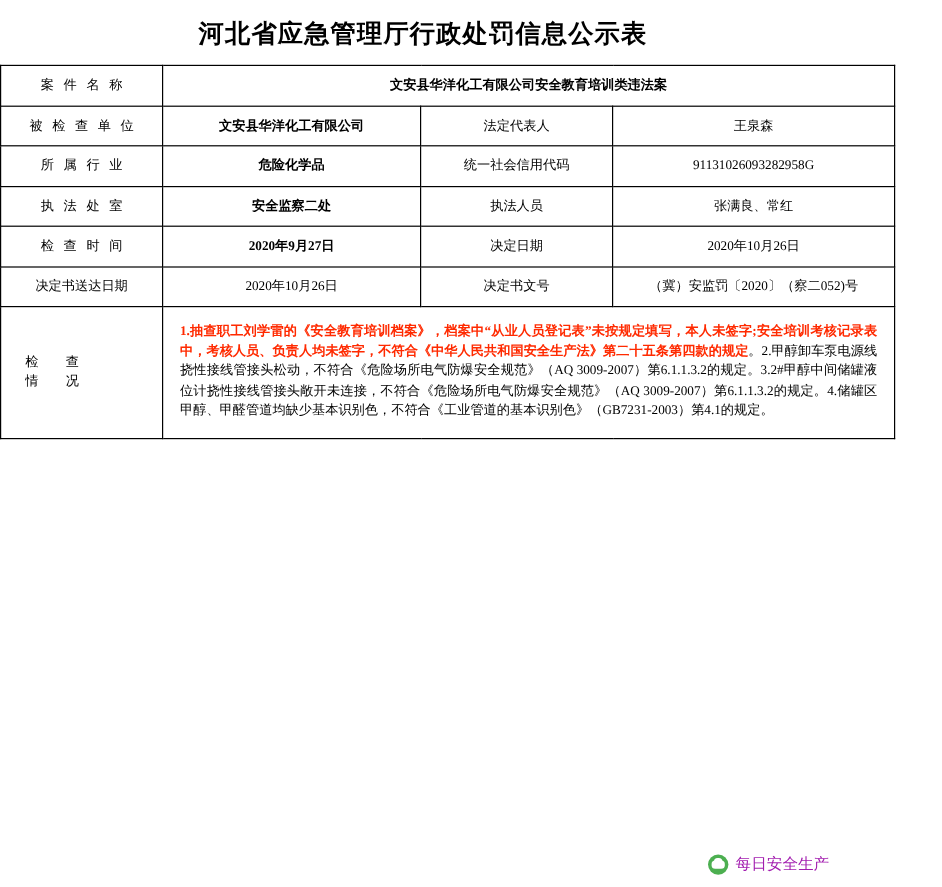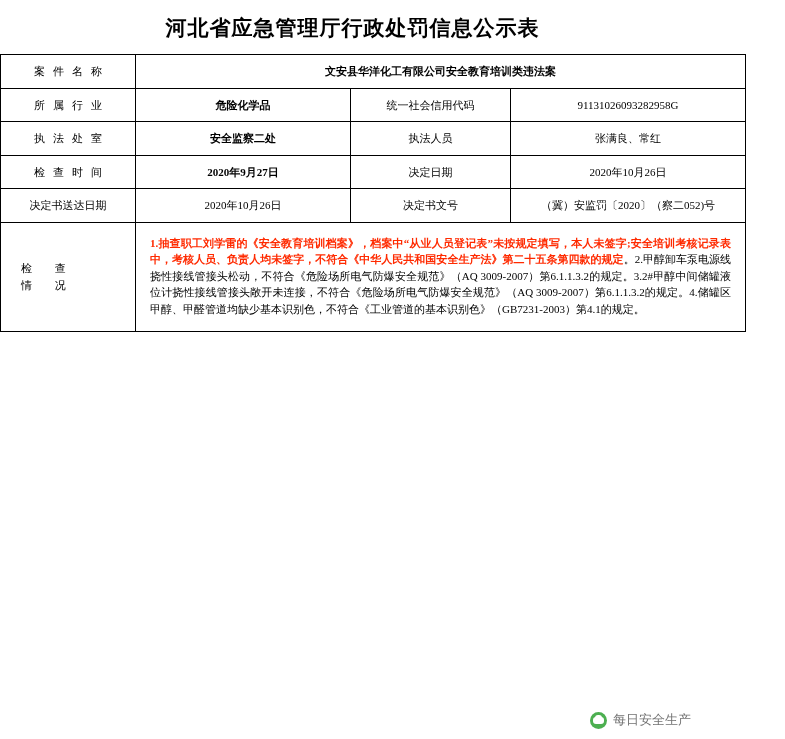--- a/index.html
+++ b/index.html
@@ -88,21 +88,21 @@
     color: #ff2a00;
     font-weight: bold;
   }
   .watermark {
     position: absolute;
     right: 14px;
     bottom: 10px;
     display: flex;
     align-items: center;
     gap: 6px;
-    color: #737373;
+    color: #a21caf;
     font-size: 13px;
     font-family: "Liberation Sans", "DejaVu Sans", sans-serif;
   }
   .wm-badge {
     width: 17px;
     height: 17px;
     border-radius: 50%;
     background: #4caf50;
     position: relative;
     display: inline-block;
@@ -141,20 +141,26 @@
       <col style="width:215px">
       <col style="width:160px">
       <col style="width:235px">
     </colgroup>
     <tbody>
       <tr>
         <td class="label"><span class="spread">案件名称</span></td>
         <td class="val" colspan="3">文安县华洋化工有限公司安全教育培训类违法案</td>
       </tr>
       <tr>
+        <td class="label"><span class="spread">被检查单位</span></td>
+        <td class="val">文安县华洋化工有限公司</td>
+        <td class="mid-label">法定代表人</td>
+        <td class="val-center">王泉森</td>
+      </tr>
+      <tr>
         <td class="label"><span class="spread">所属行业</span></td>
         <td class="val">危险化学品</td>
         <td class="mid-label">统一社会信用代码</td>
         <td class="val-center">91131026093282958G</td>
       </tr>
       <tr>
         <td class="label"><span class="spread">执法处室</span></td>
         <td class="val">安全监察二处</td>
         <td class="mid-label">执法人员</td>
         <td class="val-center">张满良、常红</td>

